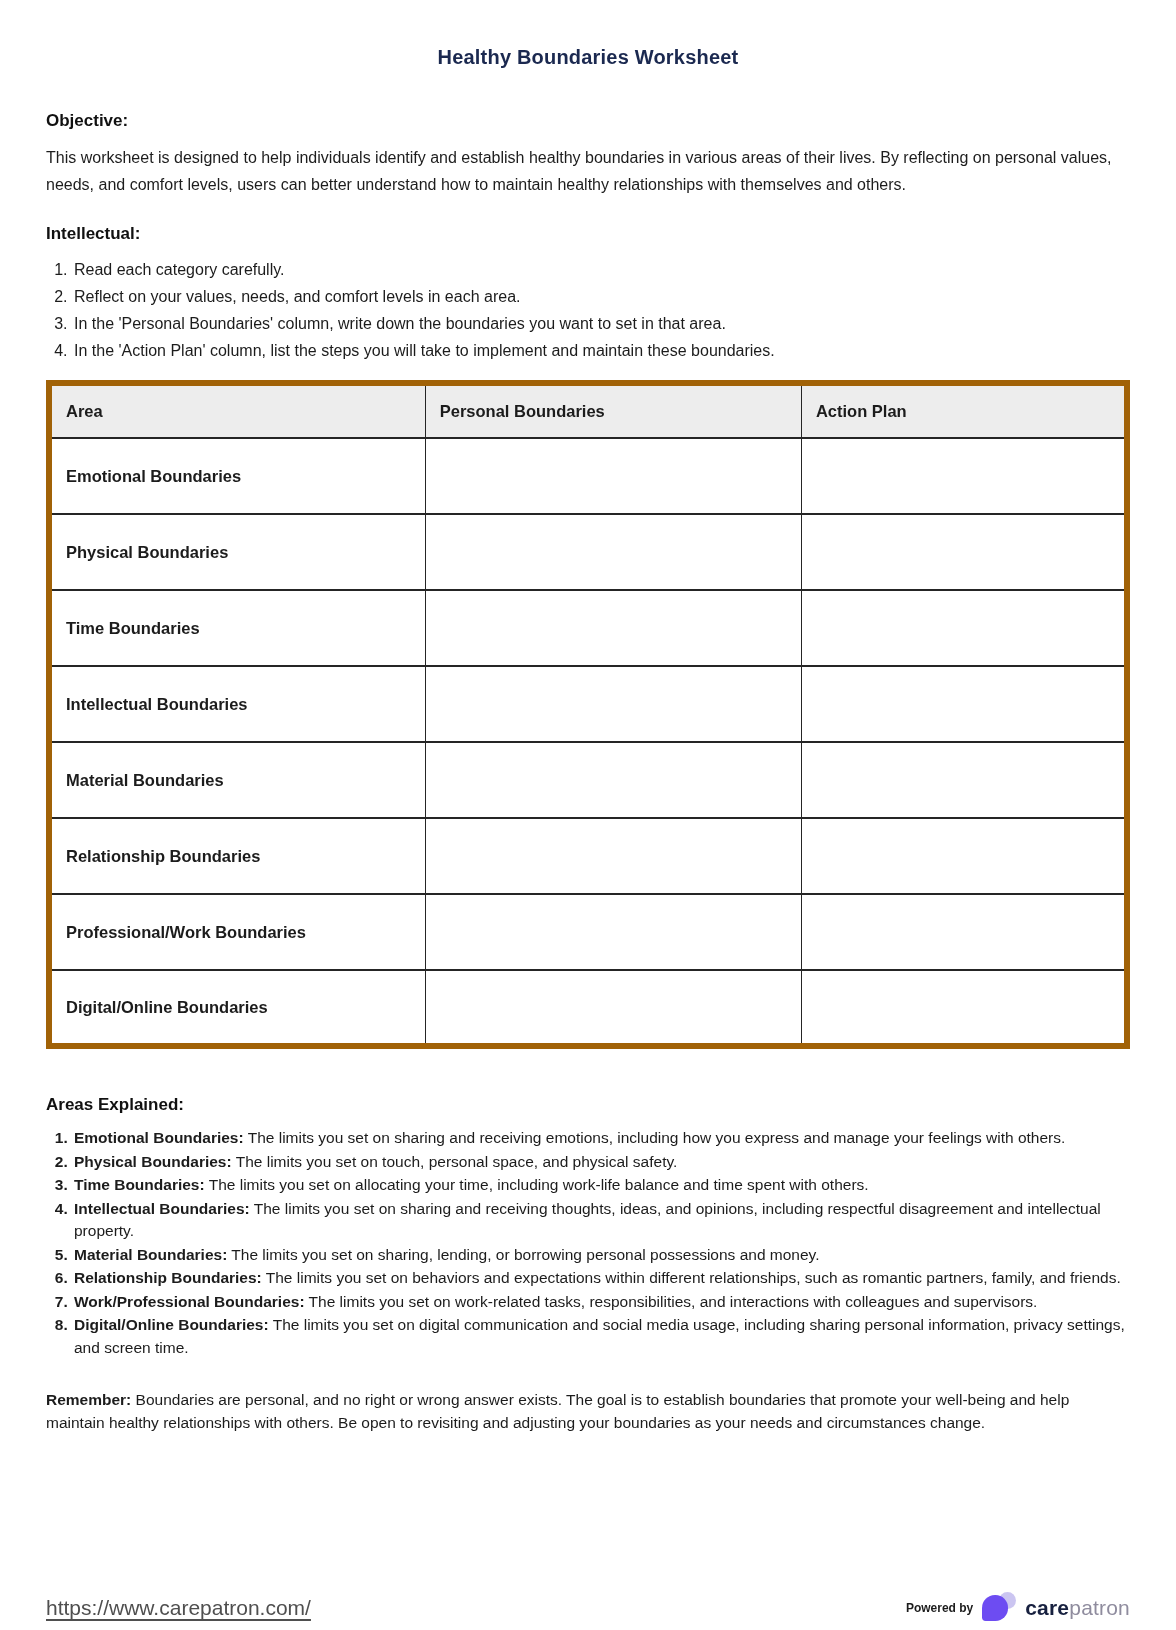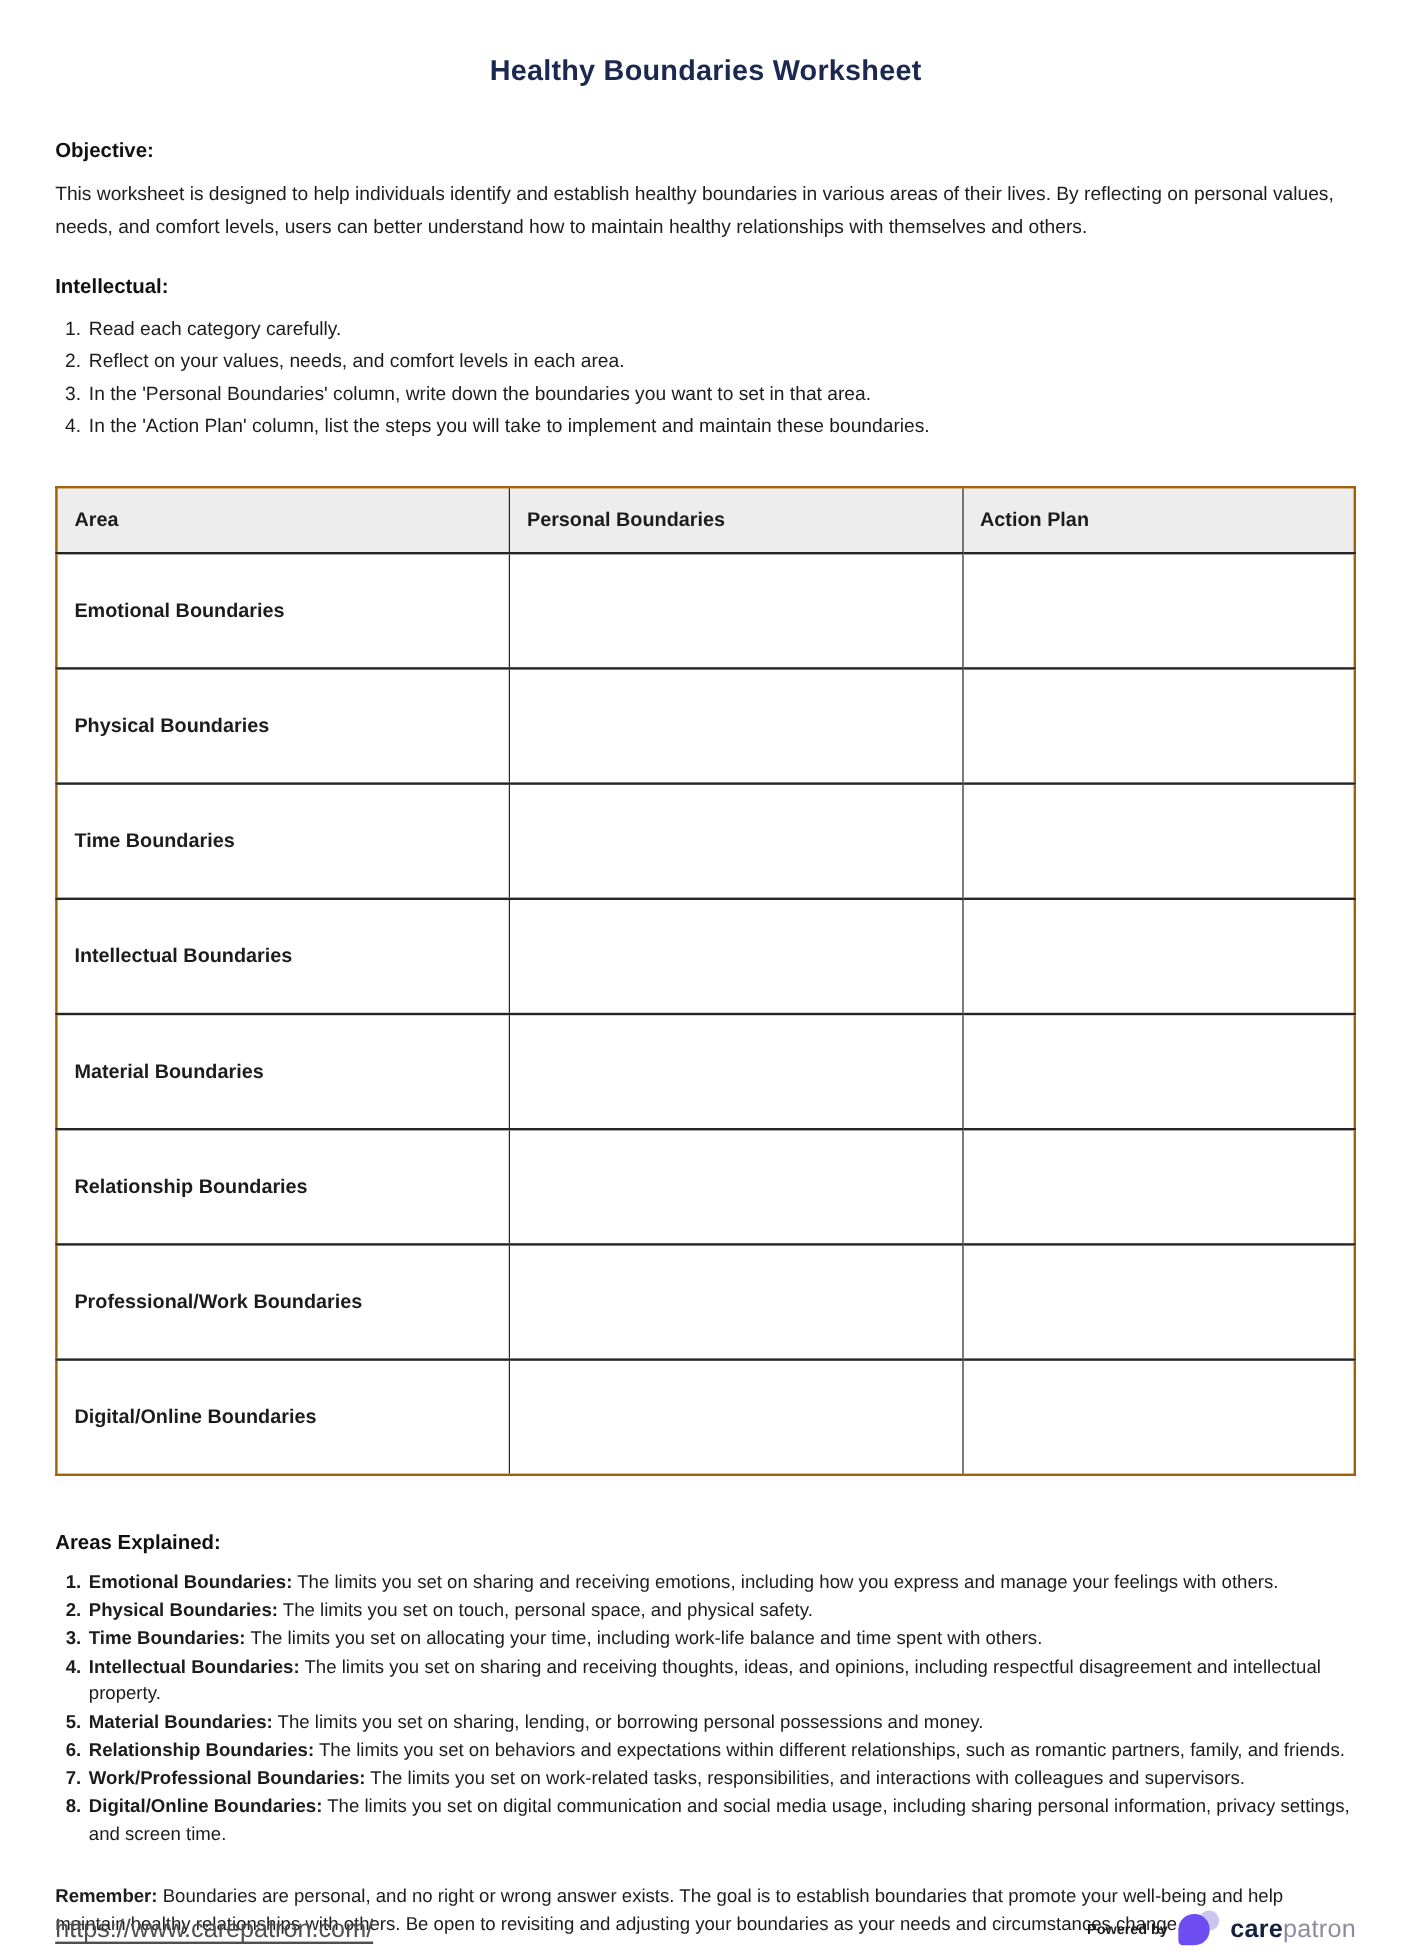--- a/index.html
+++ b/index.html
@@ -10,21 +10,21 @@
     font-family: "Liberation Sans", "DejaVu Sans", sans-serif;
     color: #1c1c1c;
     overflow: hidden;
     position: relative;
   }
   .page { padding: 46px 46px 0 46px; }
 
   
   .doc-title {
     text-align: center;
-    font-size: 24px;
+    font-size: 20px;
     font-weight: 700;
     color: #1b2950;
     letter-spacing: 0.2px;
   }
 
   
   .name-date-row {
     display: flex;
     align-items: flex-end;
     margin-top: 40px;
@@ -55,43 +55,43 @@
     padding-left: 26px;
     font-size: 16px;
     line-height: 27px;
     list-style-position: outside;
   }
   ol.numbered-list li { padding-left: 2px; }
 
   
   table.boundaries-table {
     width: 100%;
-    margin-top: 36px;
+    margin-top: 16px;
     border-collapse: collapse;
-    border: 2px solid #a16207;
+    border: 6px solid #a16207;
     table-layout: fixed;
   }
   .boundaries-table col.c1 { width: 34.9%; }
   .boundaries-table col.c2 { width: 34.9%; }
   .boundaries-table col.c3 { width: 30.2%; }
   .boundaries-table th {
     background: #ededed;
     font-size: 16.5px;
     font-weight: 700;
     text-align: left;
     padding: 0 14px;
     height: 55px;
     border: 1px solid #252525;
     border-bottom: 2px solid #252525;
     vertical-align: middle;
   }
   .boundaries-table td {
     border: 1px solid #252525;
     border-top: 2px solid #252525;
-    height: 96px;
+    height: 76px;
     padding: 0 14px;
     vertical-align: middle;
   }
   .boundaries-table td.area-cell {
     font-size: 16.5px;
     font-weight: 700;
   }
 
   
   .areas-heading { margin-top: 46px; }

